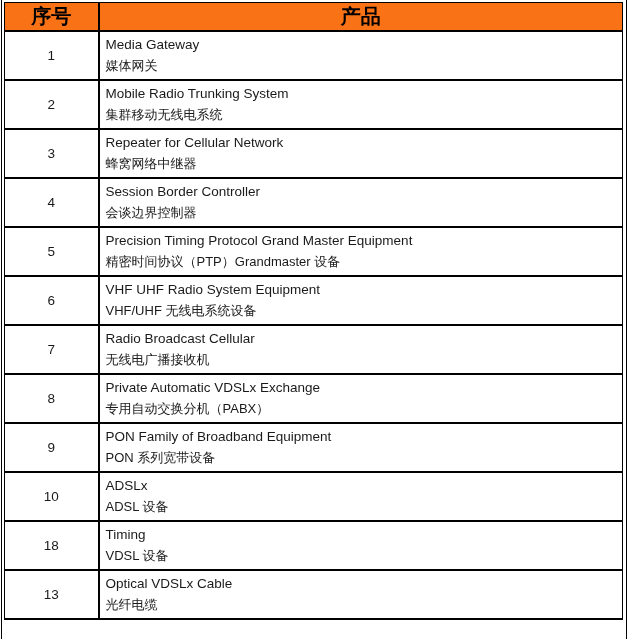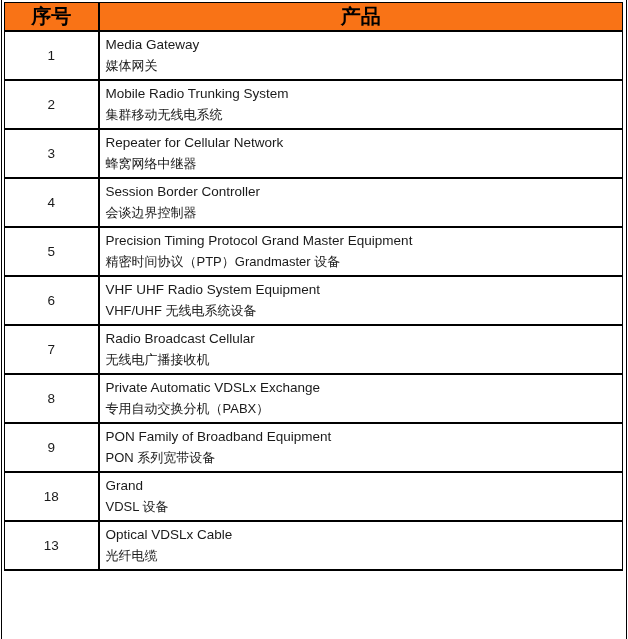--- a/index.html
+++ b/index.html
@@ -179,27 +179,36 @@
   <tr>
     <td class="cell-no">
       <span>9</span>
     </td>
     <td class="cell-product">
       <div class="en-line">PON Family of Broadband Equipment</div>
       <div class="zh-line">PON 系列宽带设备</div>
     </td>
   </tr>
 
+  <tr>
+    <td class="cell-no">
+      <span>10</span>
+    </td>
+    <td class="cell-product">
+      <div class="en-line">ADSLx</div>
+      <div class="zh-line">ADSL 设备</div>
+    </td>
+  </tr>
 
   <tr>
     <td class="cell-no">
       <span>18</span>
     </td>
     <td class="cell-product">
-      <div class="en-line">Grand</div>
+      <div class="en-line">Timing</div>
       <div class="zh-line">VDSL 设备</div>
     </td>
   </tr>
 
 
   <tr>
     <td class="cell-no">
       <span>13</span>
     </td>
     <td class="cell-product">

